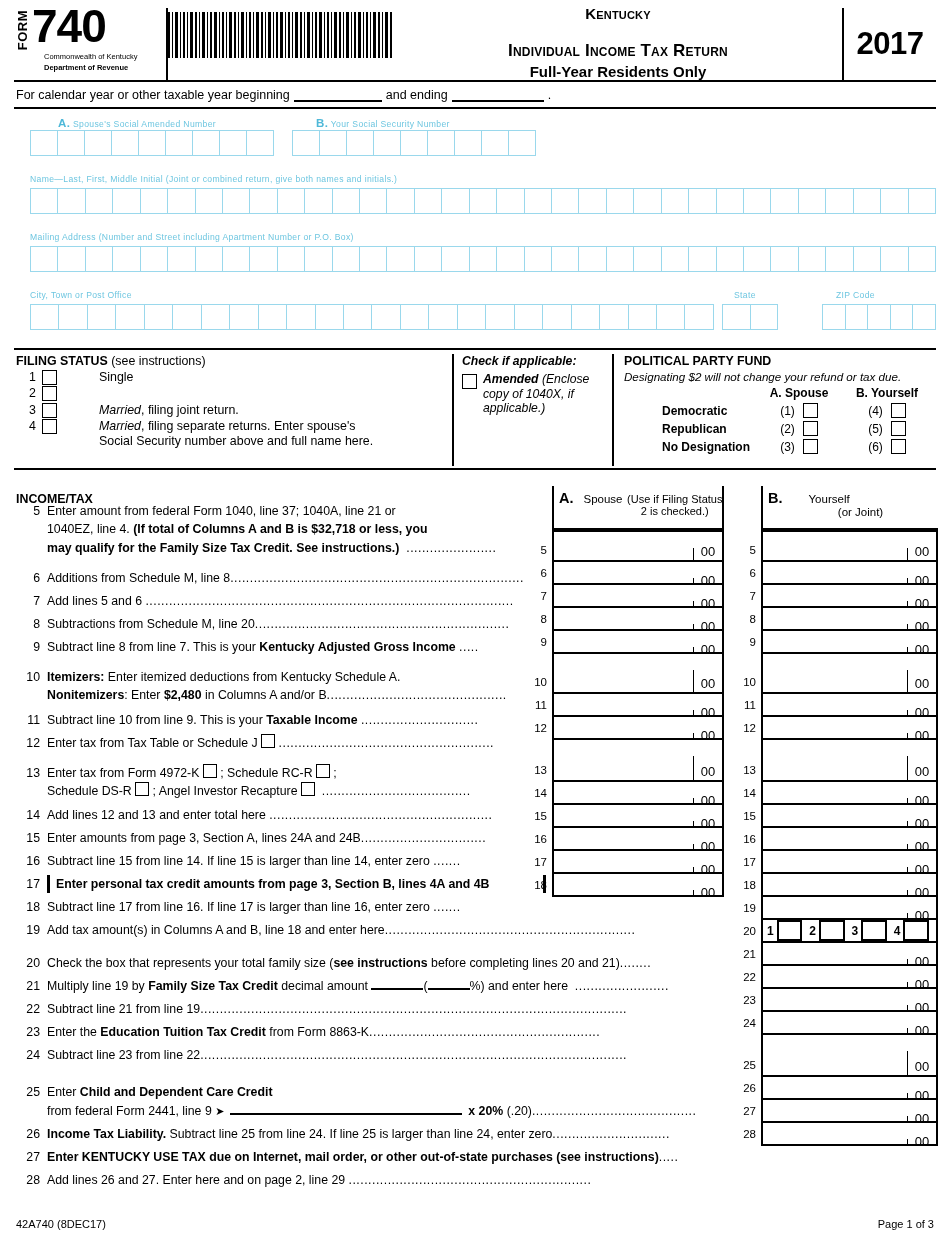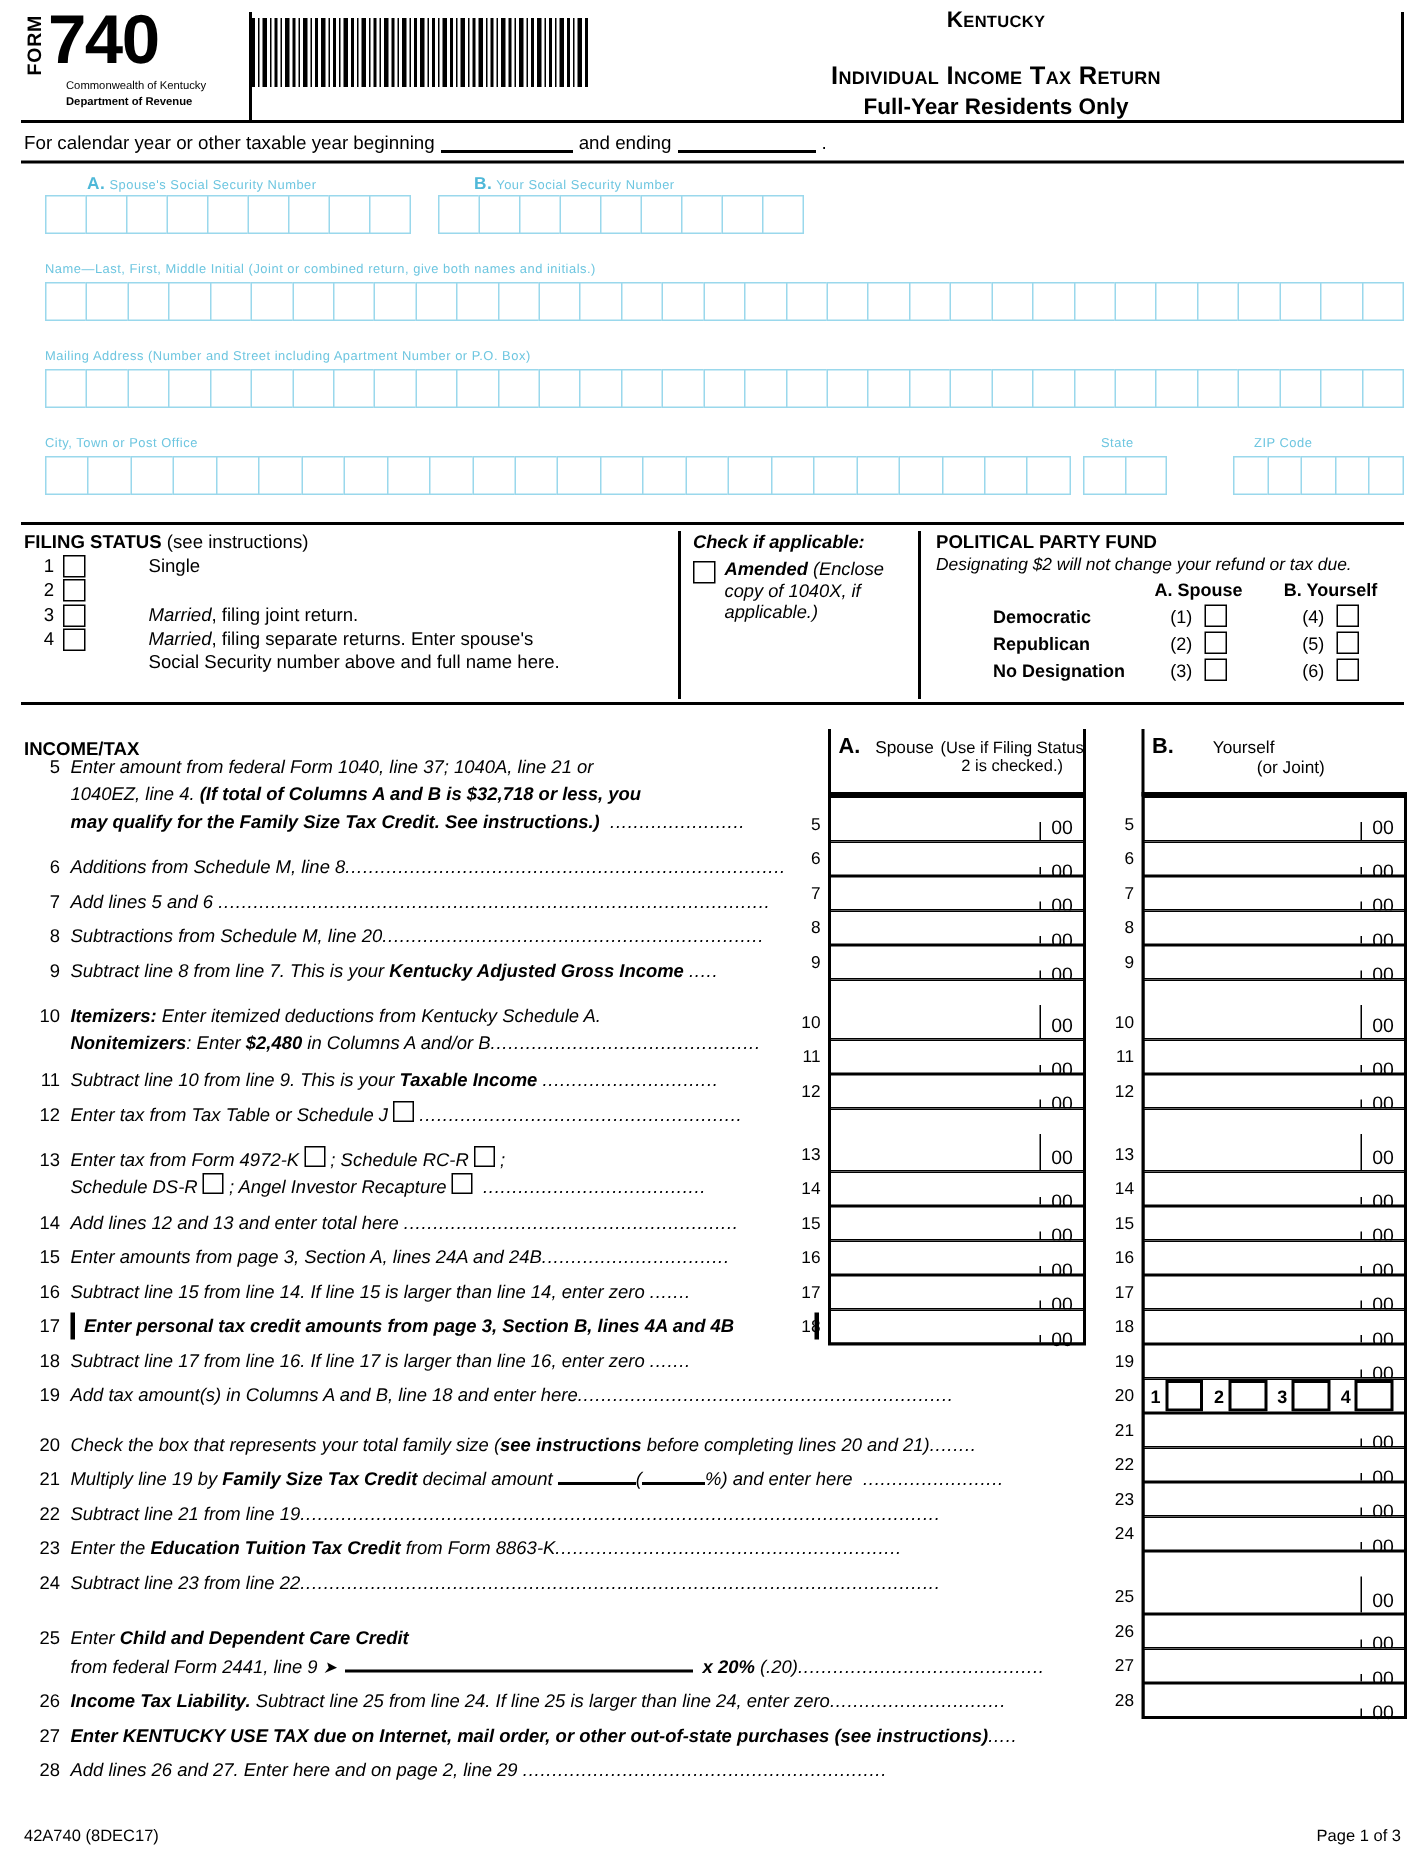--- a/index.html
+++ b/index.html
@@ -115,21 +115,21 @@
     font-size:11.5px;text-align:center;
   }
   .colhdr-let{font-size:14.5px;font-weight:bold;}
   .colhdr-it{}
 
   .lines{
     position:absolute;left:16px;top:508px;width:530px;font-size:12.3px;
   }
   .ln{display:flex;align-items:baseline;}
   .ln-no{width:24px;text-align:right;padding-right:7px;flex:0 0 auto;}
-  .ln-tx{flex:1;font-style:italic;}
+  .ln-tx{flex:1;}
   .ln-tx b{font-weight:bold;}
   .dots{letter-spacing:.5px;}
 
   
   .numgrid{position:absolute;}
   .nbox{
     position:absolute;border:1px solid #000;box-sizing:border-box;background:#fff;
   }
   .nbox .cents{
     position:absolute;right:0;top:16px;bottom:0;width:28px;
@@ -236,39 +236,40 @@
         </g>
       </svg>
     </div>
 
     <div class="hdr-title">
       <div class="t1">Kentucky</div>
       <div class="t2">Individual Income Tax Return</div>
       <div class="t3">Full-Year Residents Only</div>
     </div>
 
+    <div class="hdr-year">2017</div>
   </div>
 
   <div class="rule-thick" style="left:14px;top:80px;width:922px;height:2px;"></div>
 
   <div class="calline">
     <span>For calendar year or other taxable year beginning</span>
     <span class="ul" style="width:88px;margin:0 4px;"></span>
     <span>and ending</span>
     <span class="ul" style="width:92px;margin:0 4px;"></span>
     <span>.</span>
   </div>
 
   <div class="rule-thick" style="left:14px;top:107px;width:922px;height:2px;"></div>
 
   <div style="position:absolute;left:14px;top:112px;width:922px;height:236px;">
 
     <div style="position:absolute;left:44px;top:5px;" class="blue-label">
       <b>A.</b>
-      <span>Spouse's Social Security Number</span>
+      <span>Spouse's Social Amended Number</span>
     </div>
     <div style="position:absolute;left:302px;top:5px;" class="blue-label">
       <b>B.</b>
       <span>Your Social Security Number</span>
     </div>
 
     <div class="boxrow" id="ssn-spouse-row" style="position:absolute;left:16px;top:18px;width:244px;">
         <div class="cell"></div>
         <div class="cell"></div>
         <div class="cell"></div>

